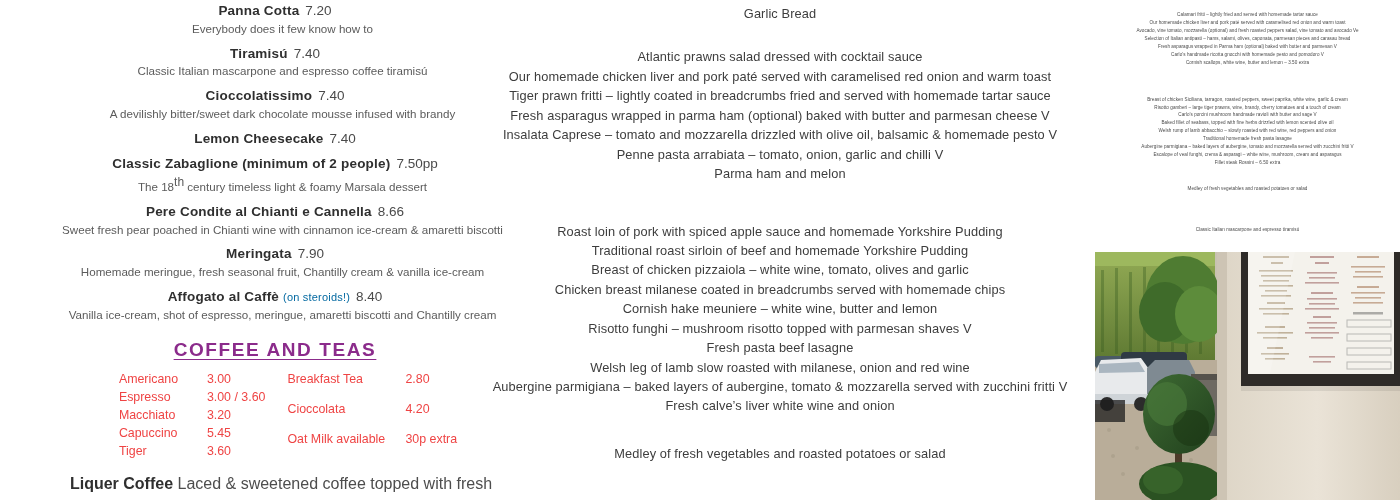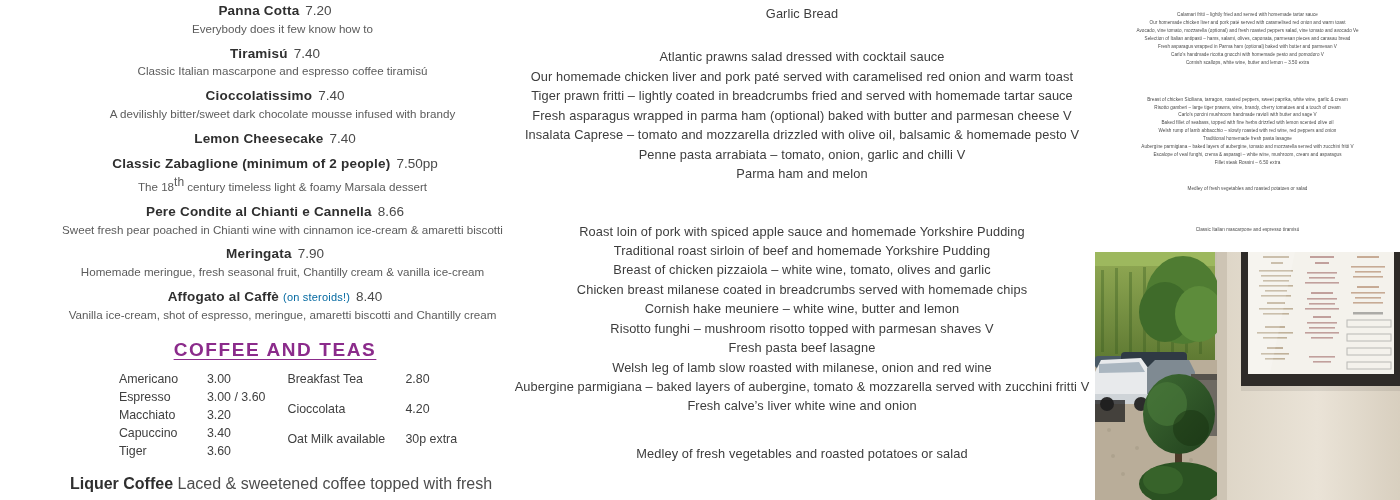--- a/index.html
+++ b/index.html
@@ -77,21 +77,21 @@
     justify-content: center;
     gap: 22px;
     text-align: left;
     padding-left: 26px;
   }
   .coffee-col { display: table; }
   .coffee-row { display: table-row; }
   .coffee-row > span {
     display: table-cell;
     font-size: 12.4px;
-    color: #404040;
+    color: #ef4444;
     line-height: 1.44;
     padding-right: 14px;
     white-space: nowrap;
   }
   .coffee-col.left-list .c-name { min-width: 74px; }
   .coffee-col.right-list .c-name { min-width: 104px; }
   .coffee-row .c-price { padding-right: 0; }
   .coffee-row.wide .c-name { white-space: nowrap; }
 
   .coffee-special {
@@ -100,21 +100,21 @@
     color: #4d4d4d;
     line-height: 1.45;
     padding-left: 12px;
   }
   .coffee-special b { color: #2f2f2f; }
   .coffee-special .price { margin-left: 7px; }
 
   
   .col-center {
     position: absolute;
-    left: 492px;
+    left: 470px;
     top: 0;
     width: 620px;
     height: 500px;
     text-align: center;
     box-sizing: border-box;
     padding-top: 4px;
   }
   .c-line {
     font-size: 12.8px;
     color: #3d3d3d;
@@ -217,21 +217,21 @@
         <div class="coffee-row">
             <span class="c-name">Espresso</span>
             <span class="c-price">3.00 / 3.60</span>
           </div>
         <div class="coffee-row">
             <span class="c-name">Macchiato</span>
             <span class="c-price">3.20</span>
           </div>
         <div class="coffee-row">
             <span class="c-name">Capuccino</span>
-            <span class="c-price">3.40</span>
+            <span class="c-price">5.45</span>
           </div>
         <div class="coffee-row">
             <span class="c-name">Tiger</span>
             <span class="c-price">3.60</span>
           </div>
       </div>
       <div class="coffee-col right-list">
         <div class="coffee-row">
             <span class="c-name">Breakfast Tea</span>
             <span class="c-price">2.80</span>

